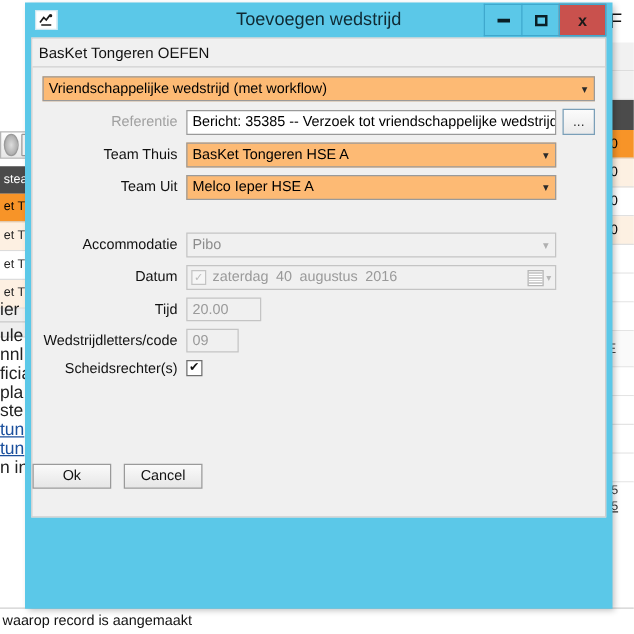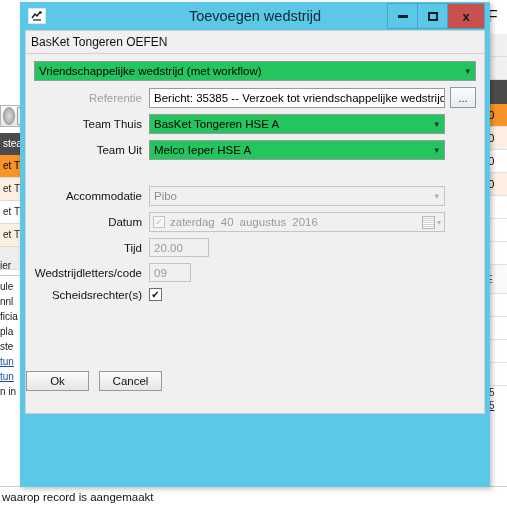--- a/index.html
+++ b/index.html
@@ -21,21 +21,21 @@
   .bg-grid-left{position:absolute;left:0;top:133px;width:33px;}
   .bg-hdr{background:#4b4b4b;color:#fff;height:22px;line-height:22px;
     font-size:10px;padding-left:3px;overflow:hidden;white-space:nowrap;}
   .bg-row{height:22px;line-height:22px;font-size:10px;padding-left:3px;
     white-space:nowrap;overflow:hidden;border-bottom:1px solid #dcdcdc;
     color:#222;background:#fff;}
   .bg-row.sel{background:#f79428;color:#000;}
   .bg-row.alt{background:#fdf0e2;}
   .bg-row.blank{background:#eeeeee;}
 
-  .bg-left-text{position:absolute;left:0;top:258px;width:33px;font-size:10px;
+  .bg-left-text{position:absolute;left:0;top:240px;width:33px;font-size:14px;
     line-height:15px;color:#222;}
   .bg-left-text div{white-space:nowrap;overflow:hidden;}
   .bg-left-text .b{font-weight:normal;}
   .bg-left-text .u{text-decoration:underline;color:#1a4f9c;}
   .bg-left-sep{border-top:1px solid #c9c9c9;height:1px;margin:2px 0;}
 
   .bg-right{position:absolute;left:474px;top:0;width:33px;height:507px;}
   .bg-right-top{height:34px;font-size:17px;line-height:34px;padding-left:2px;
     color:#111;background:#fff;white-space:nowrap;overflow:hidden;}
   .bg-right-band{height:22px;background:#f1f1f1;border-bottom:1px solid #ddd;}
@@ -86,21 +86,21 @@
 
   .form{padding:7px 8px 0 8px;}
 
   .row{display:flex;align-items:center;margin-bottom:6px;}
   .row .lbl{width:108px;text-align:right;padding-right:7px;font-size:11.5px;
     color:#111;white-space:nowrap;}
   .row .lbl.dim{color:#a0a0a0;}
 
   .ctl{flex:1;min-width:0;}
 
-  .select{height:20px;background:#22c55e;border:1px solid #9a9a9a;
+  .select{height:20px;background:#fdba74;border:1px solid #9a9a9a;
     box-sizing:border-box;display:flex;align-items:center;padding-left:4px;
     font-size:11.5px;position:relative;white-space:nowrap;overflow:hidden;}
   .select.dim{background:#f0f0f0;border-color:#c4c4c4;color:#8d8d8d;}
   .chev{margin-left:auto;margin-right:5px;font-size:9px;color:#2b2b2b;}
   .select.dim .chev{color:#b0b0b0;}
 
   .fullrow{margin-bottom:6px;}
 
   .txtbox{height:20px;background:#fff;border:1px solid #9a9a9a;
     box-sizing:border-box;display:flex;align-items:center;padding-left:4px;

